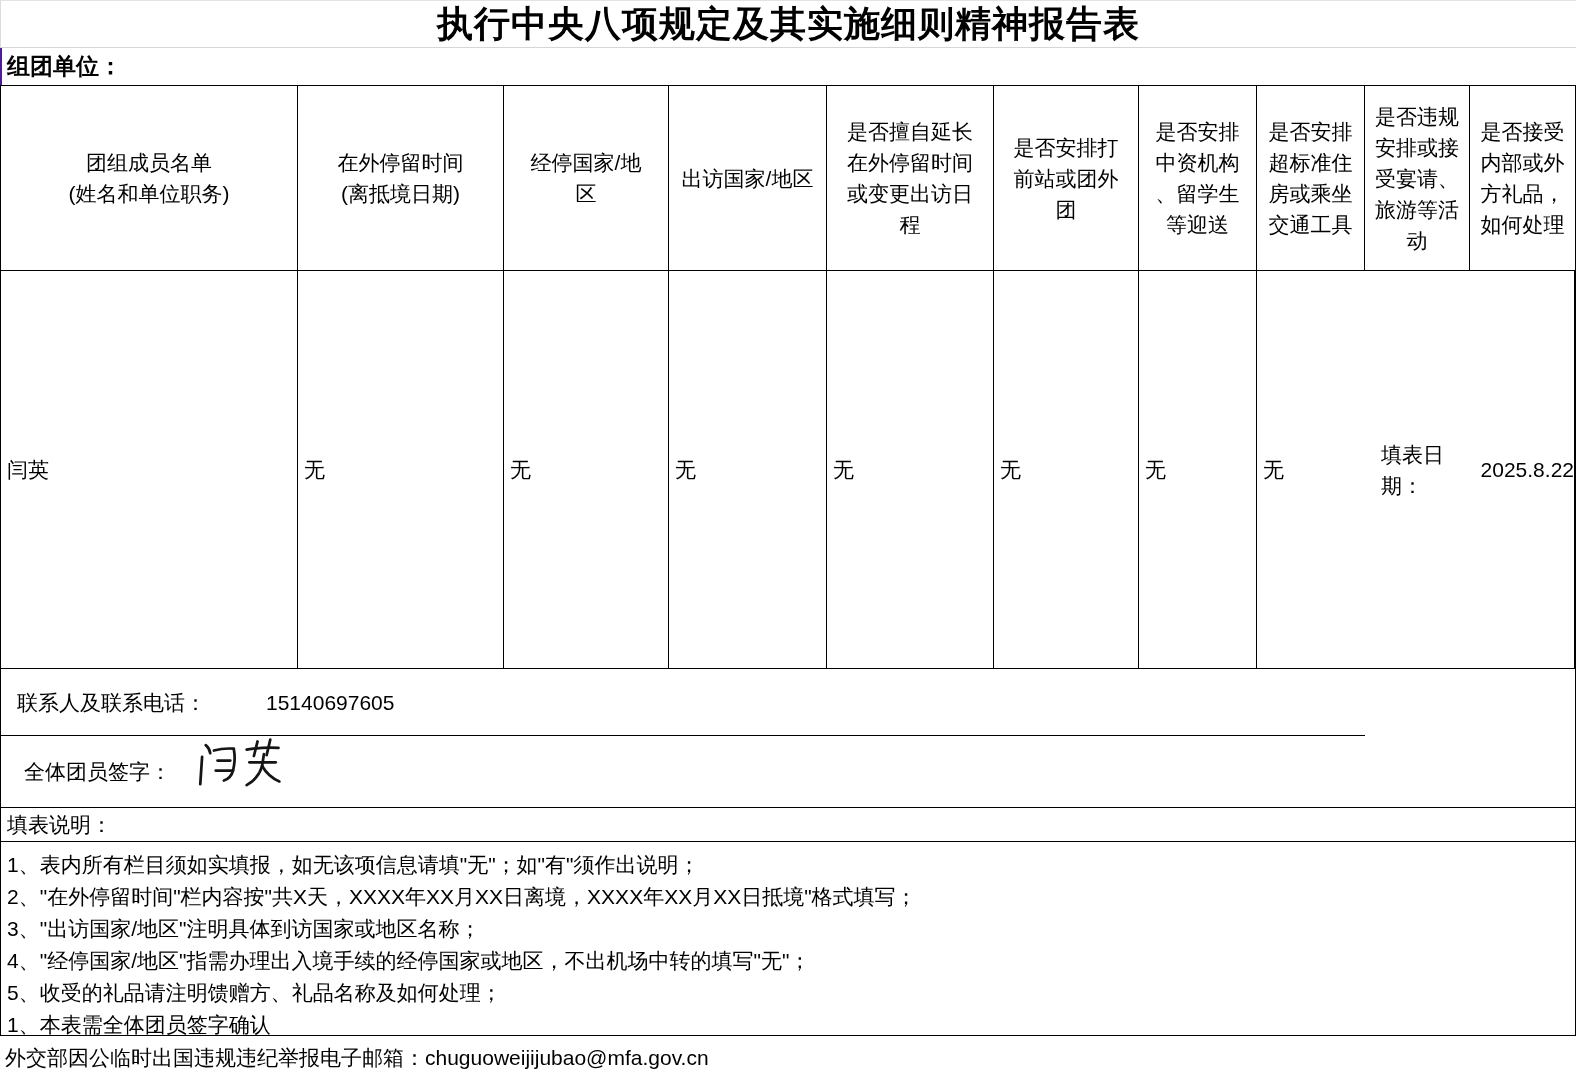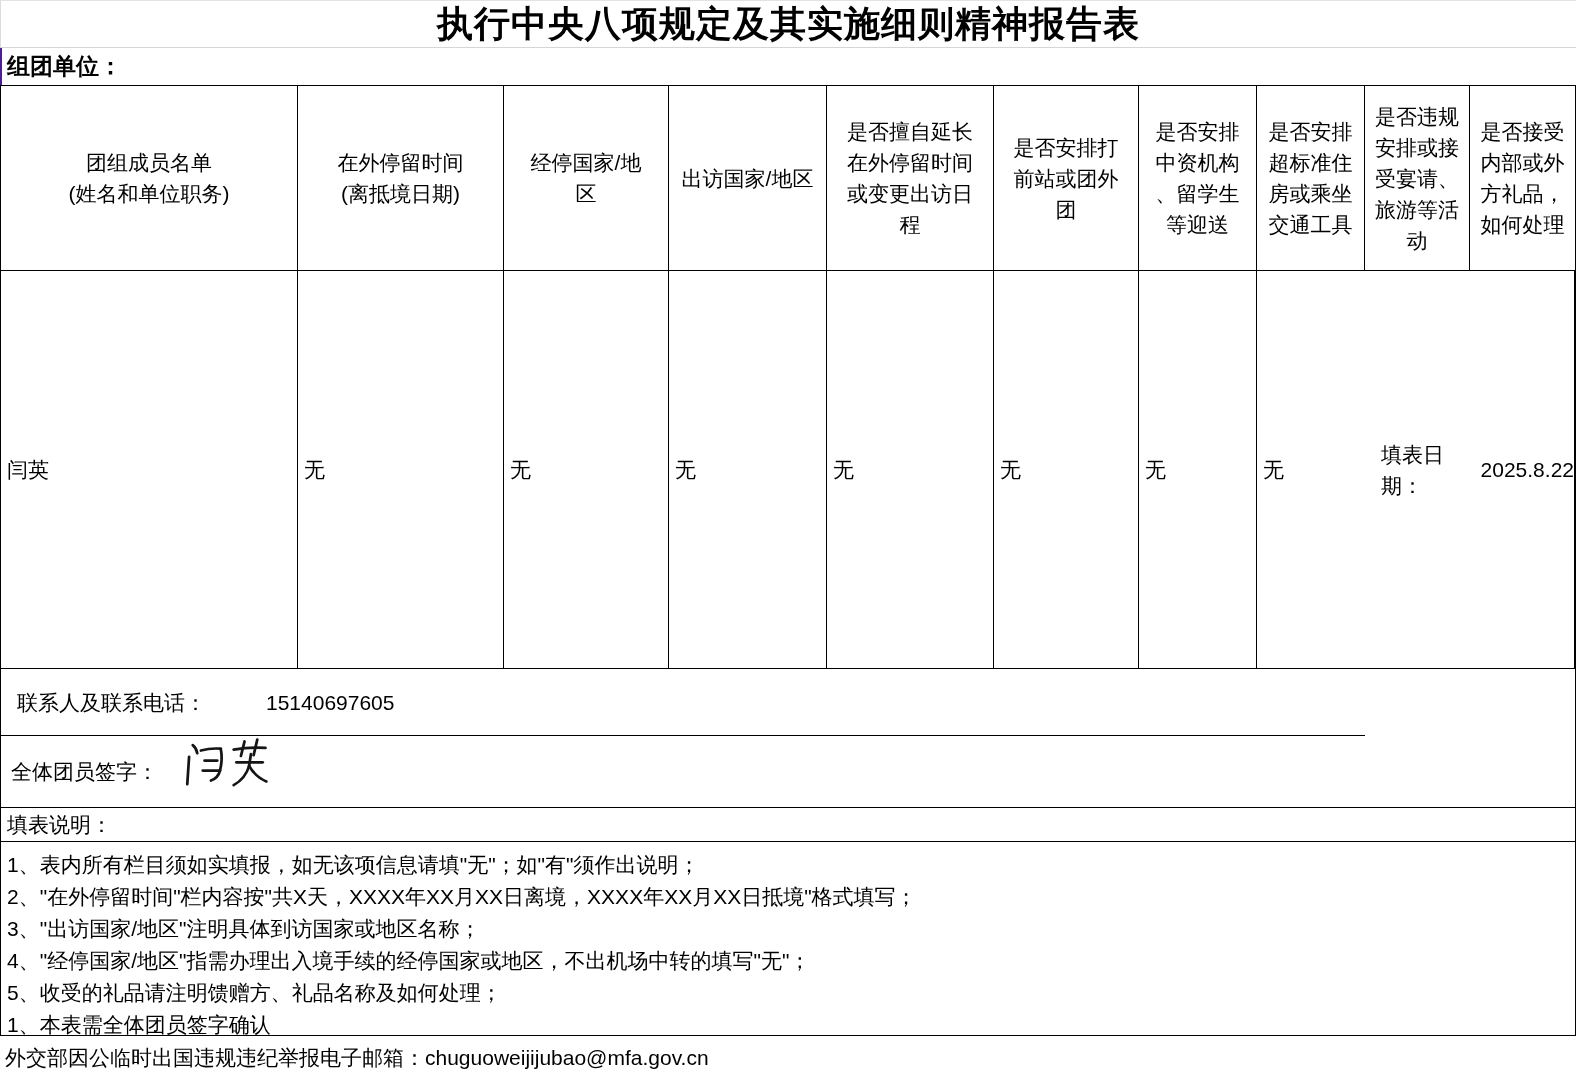--- a/index.html
+++ b/index.html
@@ -65,21 +65,21 @@
     align-items:center;justify-content:flex-start;
     text-align:left;
     white-space:pre-line;
     padding:0 6px;
   }
   .wide{grid-column:span 2;}
   .rest{grid-column:span 8;gap:46px;}
   .full{grid-column:1 / -1;}
   .kv{align-items:center;padding-left:16px;}
   .kv .val{margin-left:14px;}
-  .sig-row{align-items:center;padding-left:10px;}
+  .sig-row{align-items:center;padding-left:23px;}
   .sig-draw{margin-left:22px;margin-top:-4px;}
   .note-head{align-items:center;padding-left:6px;}
   .notes-body{
     flex-direction:column;
     justify-content:flex-start;
     padding:7px 6px 0 6px;
   }
   .notes-body .nl{
     font-size:21px;line-height:32px;white-space:pre;
   }

